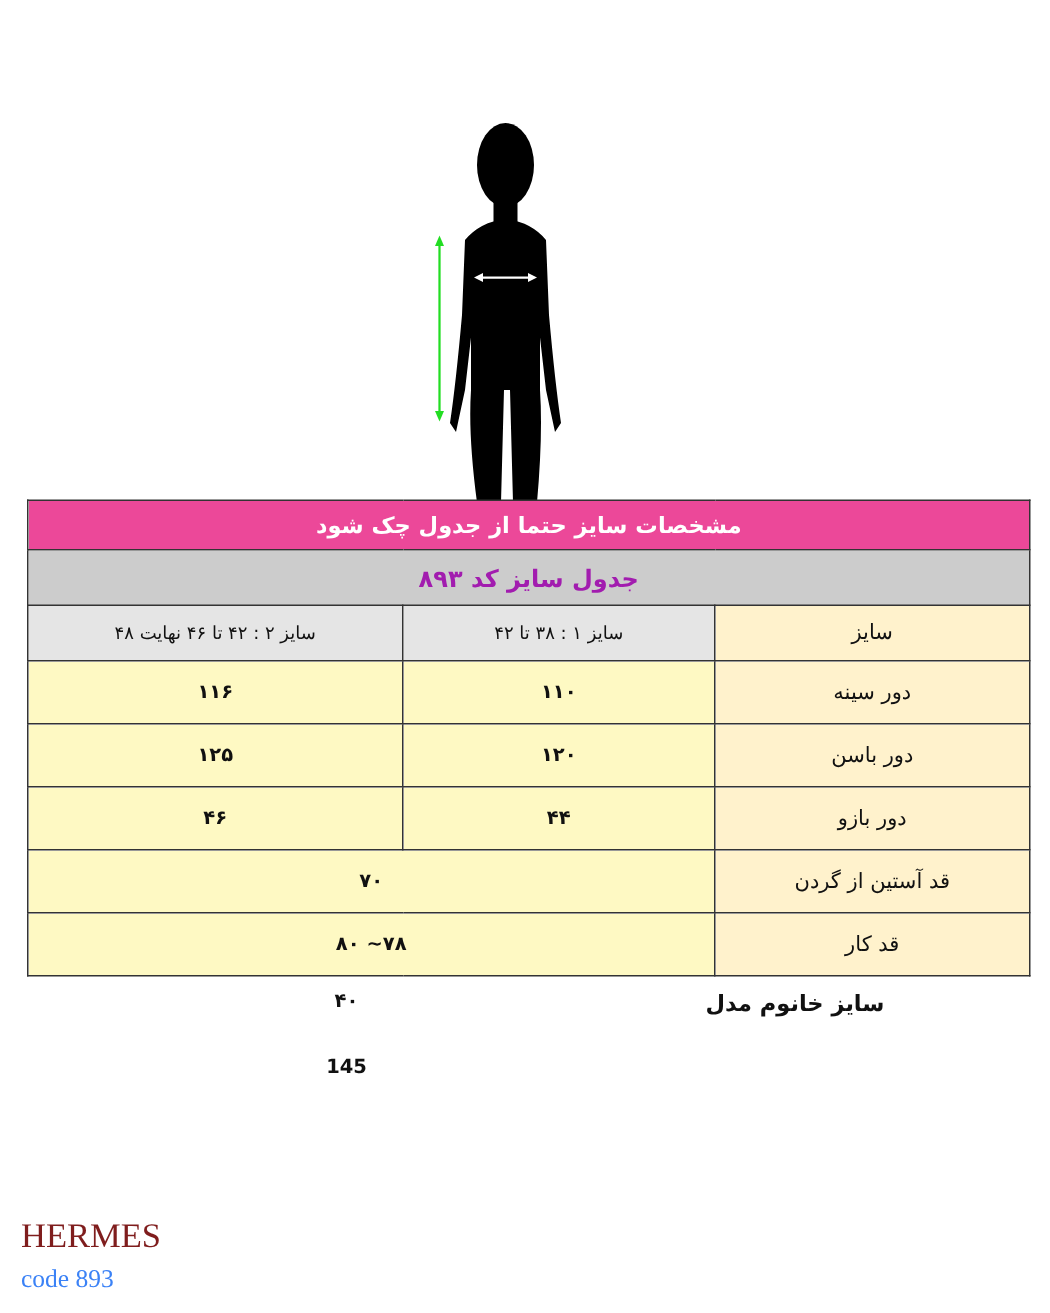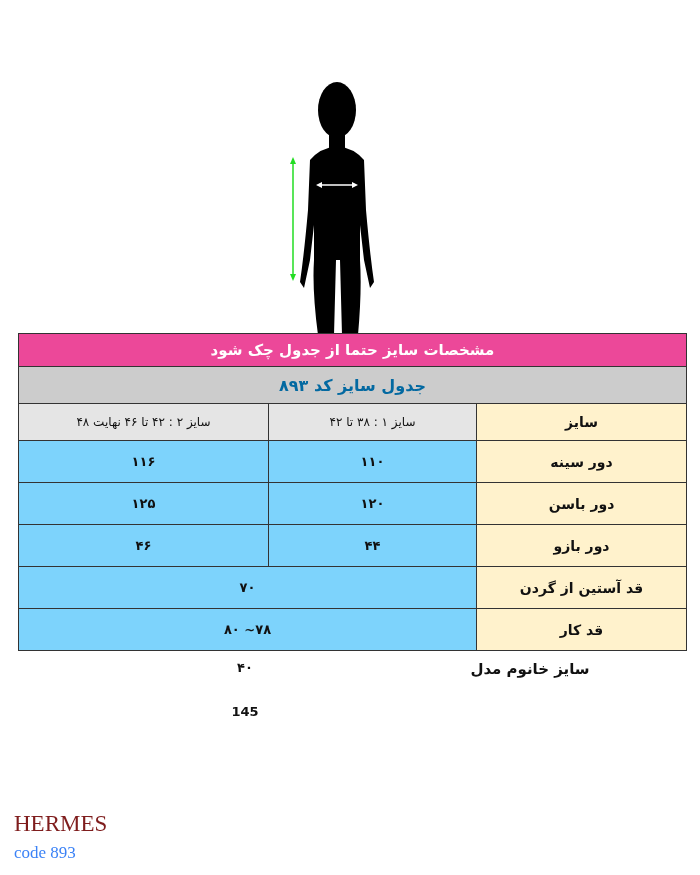--- a/index.html
+++ b/index.html
@@ -10,29 +10,29 @@
   .figure { position: absolute; left: 290px; top: 60px; width: 120px; height: 275px; }
   .size-table {
     position: absolute; left: 18px; top: 333px; width: 668px;
     border-collapse: collapse; table-layout: fixed; direction: rtl;
   }
   .size-table td {
     border: 1.5px solid #333; text-align: center; vertical-align: middle;
     font-size: 13px; font-weight: bold; padding: 0; overflow: hidden;
   }
   .row-title td { background: #ec4899; color: #ffffff; height: 32px; font-size: 15px; }
-  .row-code td { background: #cccccc; color: #0369a1; height: 36px; font-size: 16px; }
+  .row-code td { background: #cccccc; color: #a21caf; height: 36px; font-size: 16px; }
   .row-head td { height: 36px; font-size: 12px; font-weight: normal; }
   .row-head td.col-h { background: #e5e5e5; }
-  td.label-cell { background: #fff2cc; font-size: 14px; font-weight: bold; }
-  .row-data td { height: 41px; background: #7dd3fc; }
+  td.label-cell { background: #fff2cc; font-size: 14px; font-weight: normal; }
+  .row-data td { height: 41px; background: #fef9c3; }
   .row-data td.label-cell { background: #fff2cc; }
   .model-info { position: absolute; direction: rtl; font-weight: bold; font-size: 15px; }
   .model-label { position: absolute; right: 70px; width: 200px; text-align: center; }
-  .model-value { position: absolute; left: 200px; width: 90px; text-align: center; font-size: 13px; }
+  .model-value { position: absolute; left: 186px; width: 90px; text-align: center; font-size: 13px; }
   .brand { position: absolute; left: 14px; top: 811px; font-family: "Liberation Serif", serif; font-size: 23px; color: #7f1d1d; }
   .code { position: absolute; left: 14px; top: 843px; font-family: "Liberation Serif", serif; font-size: 17px; color: #3b82f6; }
 </style>
 </head>
 <body>
 
 <div class="figure">
   <svg width="120" height="275" viewBox="0 0 120 275">
     <g fill="#000">
       <ellipse cx="47" cy="50" rx="19" ry="28"></ellipse>

